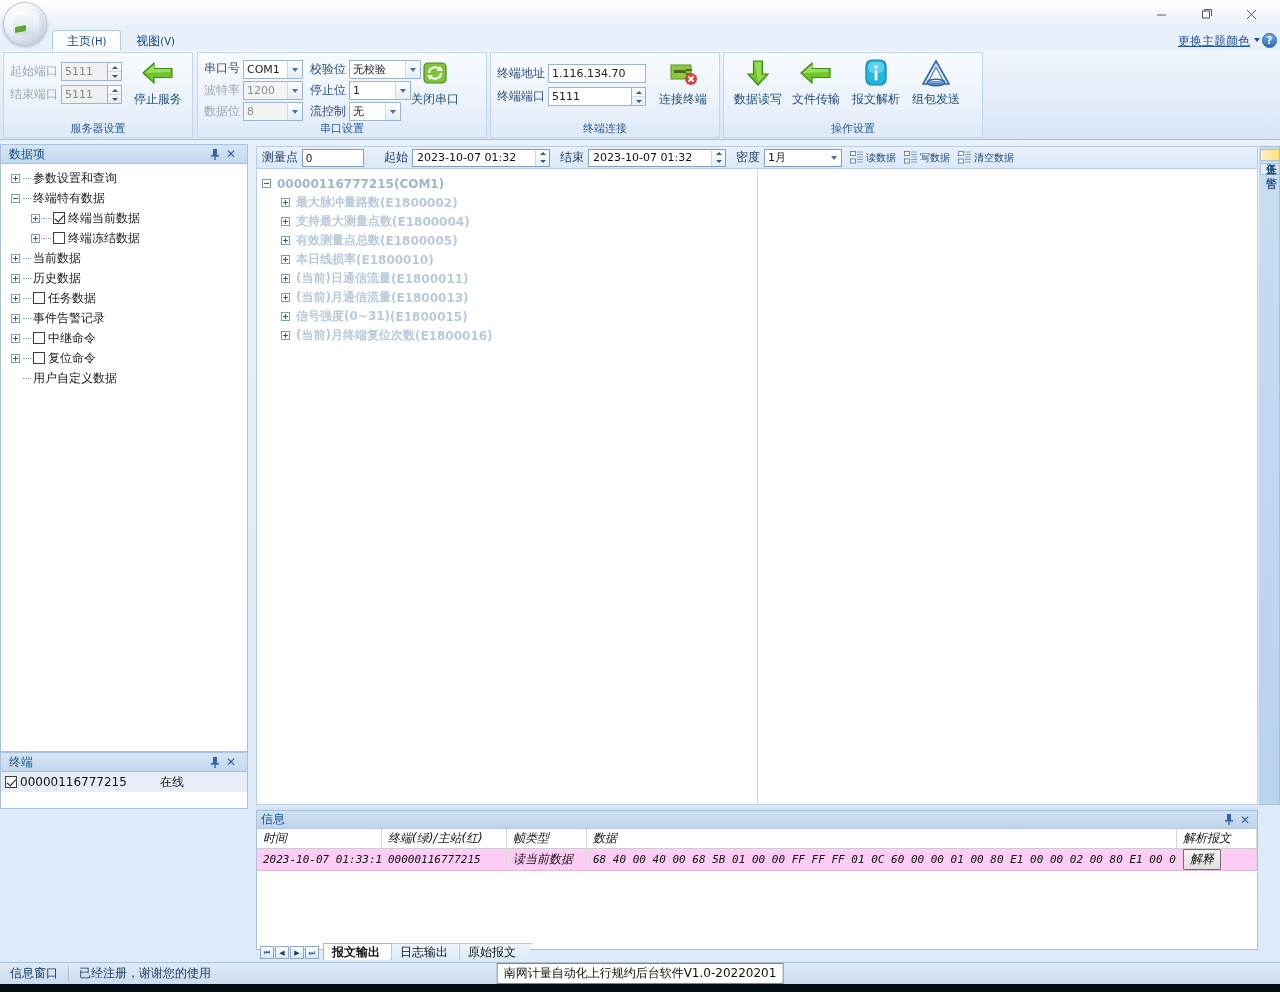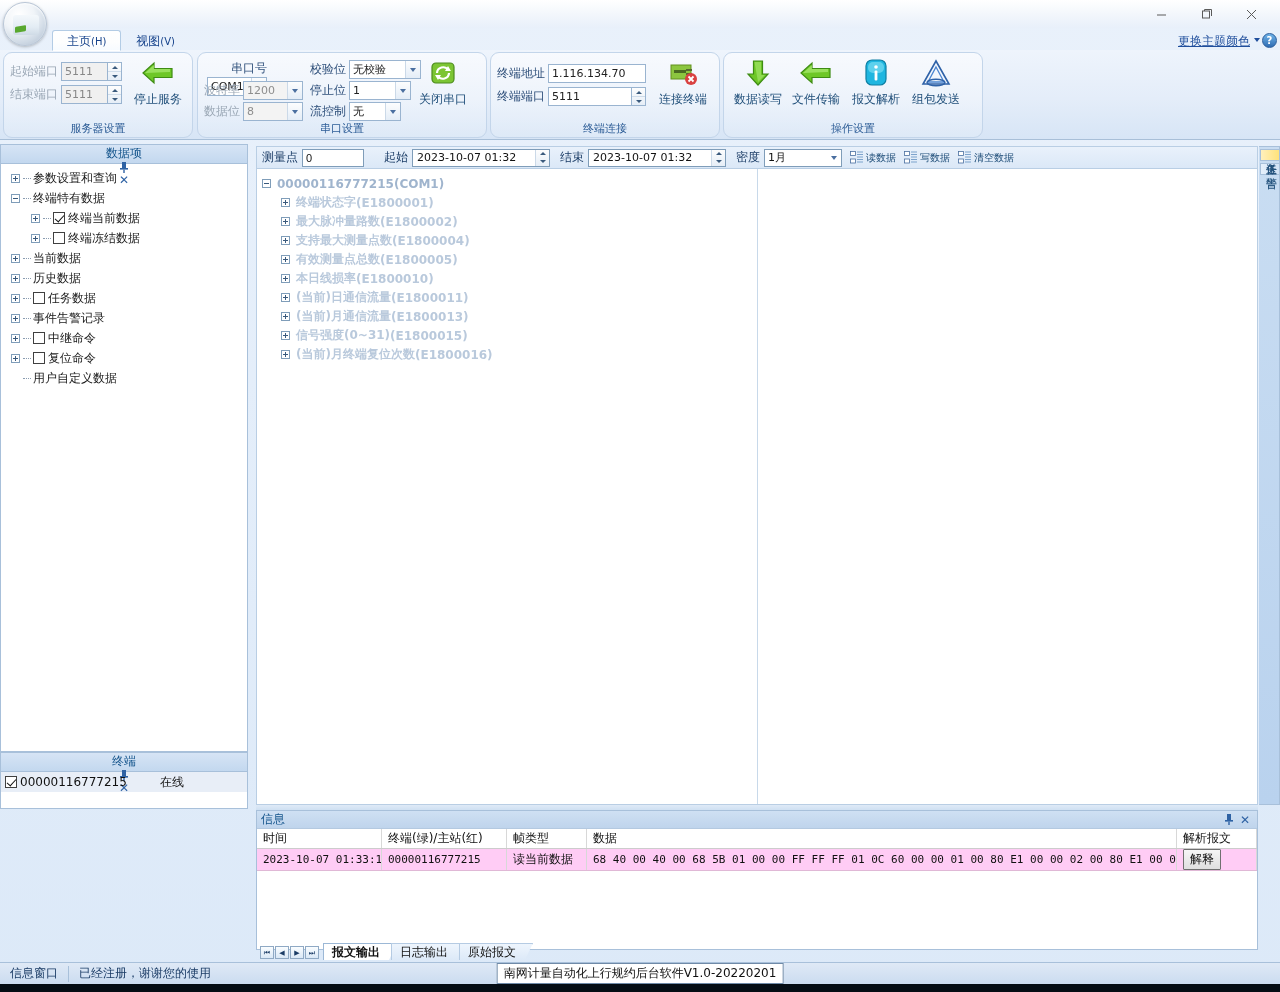--- a/index.html
+++ b/index.html
@@ -89,21 +89,21 @@
 
   
   .ribbon {
     position: absolute; left: 0; top: 50px; width: 1280px; height: 90px;
     background: linear-gradient(to bottom, #eef4fc 0%, #e4edf9 55%, #d7e5f6 100%);
     border-bottom: 1px solid #a8bfd8;
   }
   .rgroup {
     position: absolute; top: 2px; height: 86px;
     background: linear-gradient(to bottom, rgba(255,255,255,0.55) 0%, rgba(255,255,255,0.15) 100%);
-    border: 1px solid #c3d5ea; border-radius: 9px;
+    border: 1px solid #c3d5ea; border-radius: 0;
   }
   .rgroup-title {
     position: absolute; bottom: 1px; left: 0; right: 0; text-align: center;
     font-size: 11px; color: #2c5c96;
   }
   .rg-body { position: absolute; left: 0; top: 3px; right: 0; height: 62px; }
 
   .fld-label { font-size: 12px; color: #2e4f7a; }
   .fld-label.dim { color: #9aa7b5; }
   .tbox {
@@ -151,21 +151,21 @@
   .ico-arrow-down { width: 34px; height: 30px; position: relative; }
 
   
   .panel {
     position: absolute; background: #fff; border: 1px solid #a8c0da;
   }
   .panel-head {
     height: 19px; background: linear-gradient(to bottom, #d6e4f5 0%, #c3d8ef 100%);
     border-bottom: 1px solid #a8c0da;
     display: flex; align-items: center; padding: 0 8px;
-    font-size: 12px; color: #15558c; flex-direction: column;
+    font-size: 12px; color: #15558c;
   }
   .panel-head .ptitle { flex: 1; }
   .ph-btn { width: 16px; height: 16px; display:flex; align-items:center; justify-content:center; color:#2e62a4; font-size: 12px; }
 
   
   .tree { padding: 4px 0 0 4px; font-size: 12px; color: #1a1a1a; }
   .tnode { display: flex; align-items: center; height: 20px; white-space: nowrap; }
   .tbox-exp {
     width: 9px; height: 9px; border: 1px solid #7f9db9; background: #fff;
     position: relative; margin-right: 3px; flex: none;
@@ -264,21 +264,21 @@
   .info-toolbar {
     height: 22px; background: linear-gradient(to bottom, #eaf2fc, #ddeaf8);
     display: flex; align-items: center; gap: 12px; padding-left: 8px;
     border-bottom: 1px solid #c3d6e9;
   }
   .itb-item { display: flex; align-items: center; gap: 4px; font-size: 12px; color: #1f4e79; cursor: default; }
   .log-head {
     height: 20px; display: flex; align-items: center; font-size: 12px; color: #111;
     background: #fff; border-bottom: 1px solid #ccc;
   }
-  .log-head > div, .log-row > div { padding-left: 6px; border-right: 1px solid #d8d8d8; height: 100%; display:flex; align-items:center; overflow:hidden; white-space: nowrap;}
+  .log-head > div, .log-row > div { padding-left: 6px; border-right: 1px solid #d8d8d8; height: 100%; display:flex; align-items:center; overflow:hidden; white-space: nowrap; font-style: italic;}
   .log-row {
     height: 22px; display: flex; align-items: center; font-size: 12px; color: #111;
     background: #ffccf5; border-bottom: 1px solid #e0b8d6;
   }
   .c-time { width: 125px; } .c-term { width: 125px; } .c-type { width: 80px; }
   .c-data { flex: 1; } .c-parse { width: 80px; }
   .mono { font-family: "DejaVu Sans Mono", "Liberation Mono", monospace; font-size: 11px; }
   .btn-explain {
     border: 1px solid #707070; background: linear-gradient(to bottom, #f6f6f6, #dfdfdf);
     font-size: 12px; color: #111; padding: 1px 6px; border-radius: 1px;
@@ -399,21 +399,21 @@
             </svg>
           </div>
           <div class="bl">停止服务</div>
         </div>
       </div>
       <div class="rgroup-title">服务器设置</div>
     </div>
 
     <div class="rgroup" style="left:197px; width:290px;">
       <div class="rg-body">
-        <div style="position:absolute; left:6px; top:4px; display:flex; align-items:flex-end;flex-direction:column;">
+        <div style="position:absolute; left:6px; top:4px; display:flex; align-items:flex-start;">
           <span class="fld-label">串口号</span>
           <div class="combo" style="width:60px; margin-left:3px;">
             <span class="cv">COM1</span>
               <span class="ca"></span>
           </div>
         </div>
         <div style="position:absolute; left:6px; top:25px; display:flex; align-items:center;">
           <span class="fld-label dim">波特率</span>
           <div class="combo dim" style="width:60px; margin-left:3px;">
             <span class="cv">1200</span>
@@ -441,21 +441,21 @@
               <span class="ca"></span>
           </div>
         </div>
         <div style="position:absolute; left:112px; top:46px; display:flex; align-items:center;">
           <span class="fld-label">流控制</span>
           <div class="combo" style="width:52px; margin-left:3px;">
             <span class="cv">无</span>
               <span class="ca"></span>
           </div>
         </div>
-        <div class="bigbtn" style="left:213px; top:2px;">
+        <div class="bigbtn" style="left:205px; top:2px;">
           <div class="ico-arrow-left">
             <svg width="34" height="30" viewBox="0 0 34 30">
               <rect x="6" y="5" width="22" height="20" rx="4" fill="#7cc534" stroke="#4d8c1f" stroke-width="1.2"></rect>
               <path d="M11 15 a6 6 0 0 1 11 -3" fill="none" stroke="#fff" stroke-width="2.2"></path>
               <path d="M23 15 a6 6 0 0 1 -11 3" fill="none" stroke="#fff" stroke-width="2.2"></path>
               <polygon points="22,8 25,13 19,13" fill="#fff"></polygon>
               <polygon points="12,22 9,17 15,17" fill="#fff"></polygon>
             </svg>
           </div>
           <div class="bl">关闭串口</div>
@@ -709,25 +709,20 @@
 
   <div class="main-body">
     <div class="main-split"></div>
     <div class="main-tree">
       <div class="mt-node">
         <span class="tbox-exp"></span>
         <span class="mt-root">00000116777215(COM1)</span>
       </div>
       <div class="mt-node" style="padding-left:19px;">
         <span class="tbox-exp plus"></span>
-        <span class="mt-item">终端状态字</span>
-          <span class="code mt-item">(E1800001)</span>
-      </div>
-      <div class="mt-node" style="padding-left:19px;">
-        <span class="tbox-exp plus"></span>
         <span class="mt-item">最大脉冲量路数</span>
           <span class="code mt-item">(E1800002)</span>
       </div>
       <div class="mt-node" style="padding-left:19px;">
         <span class="tbox-exp plus"></span>
         <span class="mt-item">支持最大测量点数</span>
           <span class="code mt-item">(E1800004)</span>
       </div>
       <div class="mt-node" style="padding-left:19px;">
         <span class="tbox-exp plus"></span>

